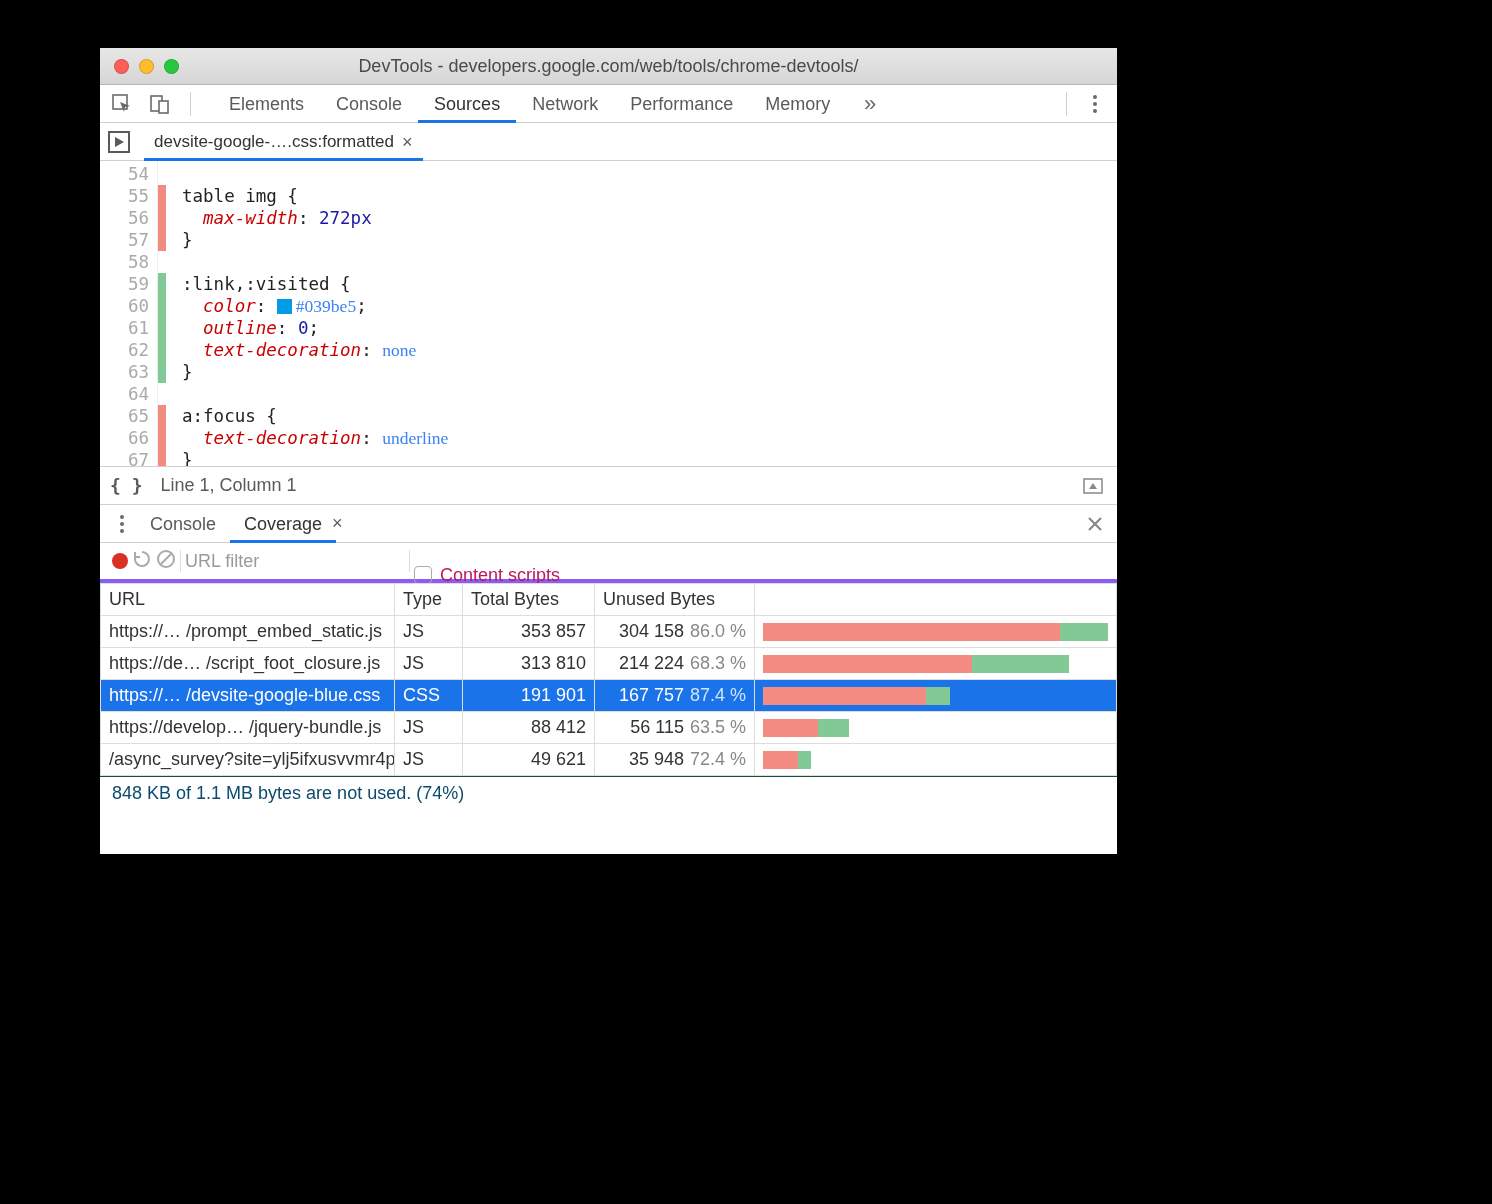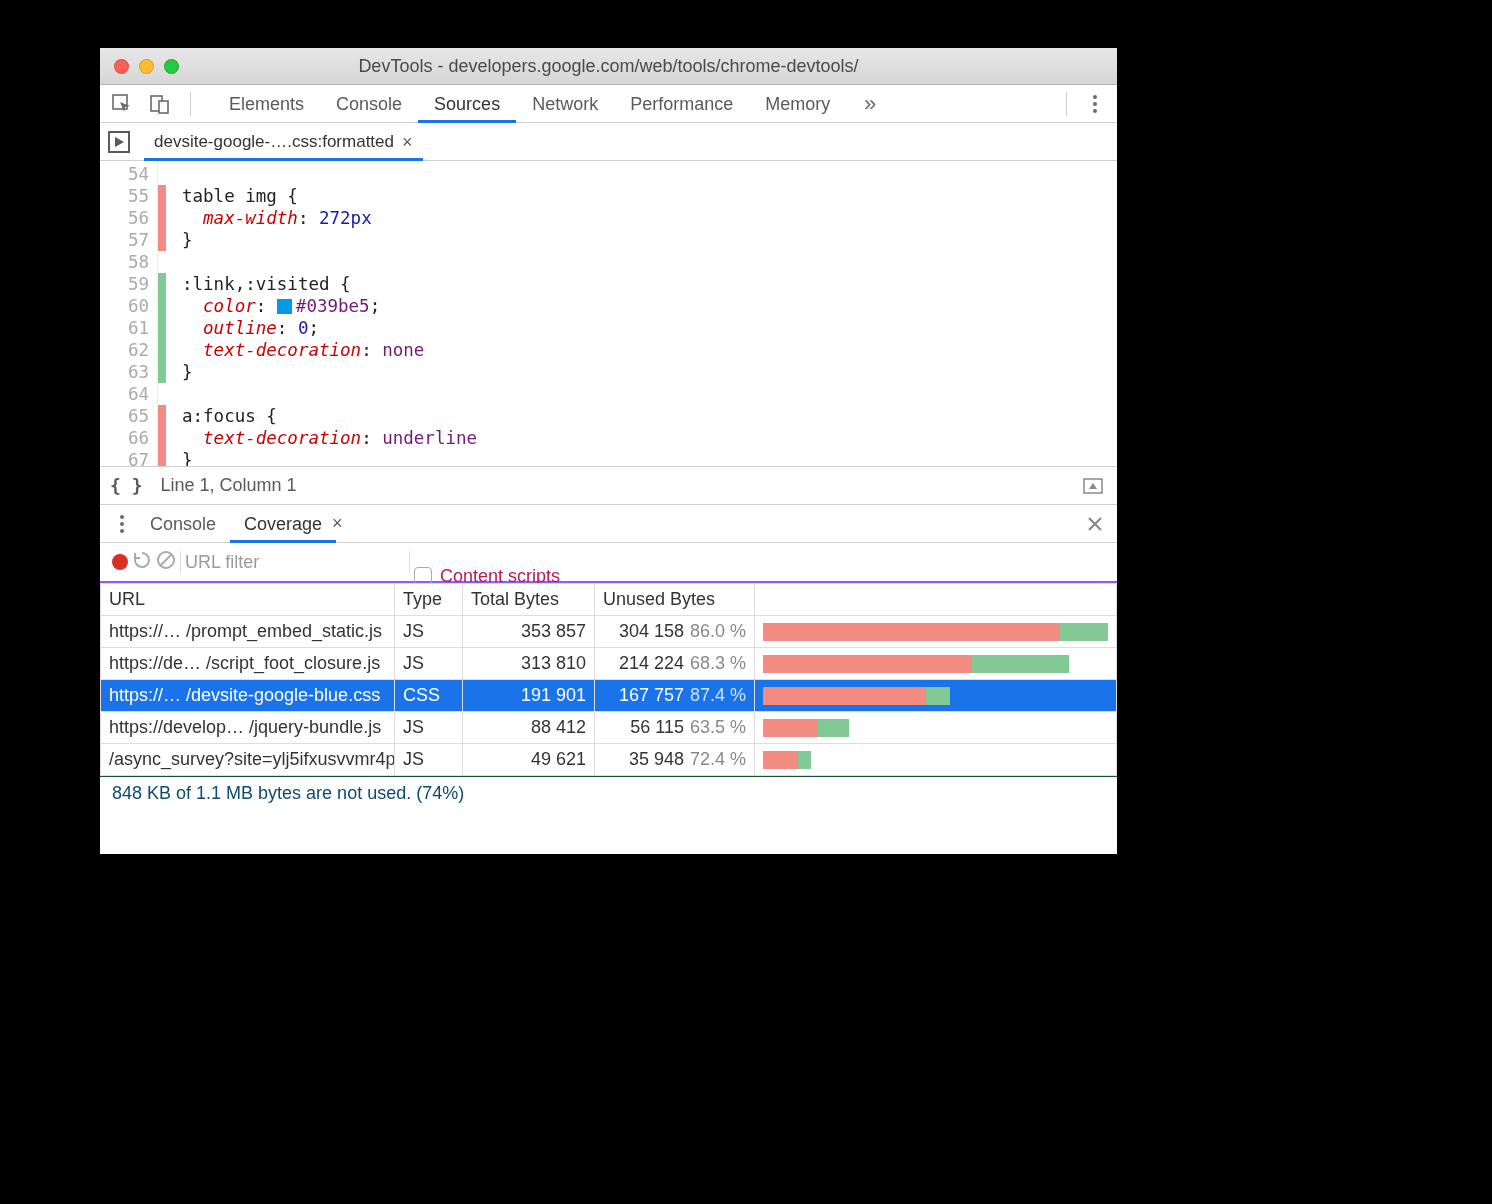--- a/index.html
+++ b/index.html
@@ -94,41 +94,41 @@
     text-align:right;
     color:#aaa;
     width:58px;
     border-right:1px solid #eee;
   }
   .gutter div{padding-right:8px;}
   .covbar { width:8px; padding-top:2px;}
   .covbar div{height:22px;}
   .cov-r{background:#f28b82;} .cov-g{background:#81c995;}
   .code { padding-top:2px; padding-left:16px; white-space:pre; color:#222;}
-  .sel{color:#222;} .prop{color:#c80000;font-style:italic;} .num{color:#1a1aa6;} .val{color:#701a75;} .punc{color:#222;}
+  .sel{color:#222;} .prop{color:#c80000;font-style:italic;} .num{color:#1a1aa6;} .val{color:#3b82f6;font-family:Liberation Serif, serif;} .punc{color:#222;}
   .swatch{display:inline-block;width:15px;height:15px;background:#039be5;vertical-align:-2px;margin-right:4px;}
   
   .statusstrip {
     height:38px; border-bottom:1px solid #d0d0d0;
     display:flex; align-items:center; padding:0 10px;
     color:#5a5a5a; font-size:18px;
   }
   .statusstrip .right{margin-left:auto;}
   .pretty-icon{font-family:Menlo,monospace;font-weight:600;}
   
   .drawer-tabs {
     height:38px; border-bottom:1px solid #d0d0d0;
     display:flex; align-items:center; padding:0 8px;
     color:#5a5a5a;
   }
   .dtab{padding:0 14px;height:38px;line-height:38px;font-size:18px;cursor:pointer;}
   .dtab.active{color:#333;box-shadow:inset 0 -3px 0 #1a73e8;}
   
   .cov-toolbar{
-    height:40px;border-bottom:2px solid #8b5cf6;
+    height:40px;border-bottom:4px solid #8b5cf6;
     display:flex;align-items:center;padding:0 12px;gap:4px;
     color:#888;font-size:18px;
   }
   .rec{width:16px;height:16px;border-radius:50%;background:#d93025;}
   .reload-ic,.block-ic{color:#aaa;}
   .divider-v2{width:1px;height:22px;background:#ddd;}
   .urlfilter{color:#9a9a9a;flex:0 0 220px;}
   .chk{width:18px;height:18px;border:1.5px solid #aaa;border-radius:4px;display:inline-block;vertical-align:-3px;margin-right:8px;}
   
   .covtable{width:100%;border-collapse:collapse;table-layout:fixed;}

